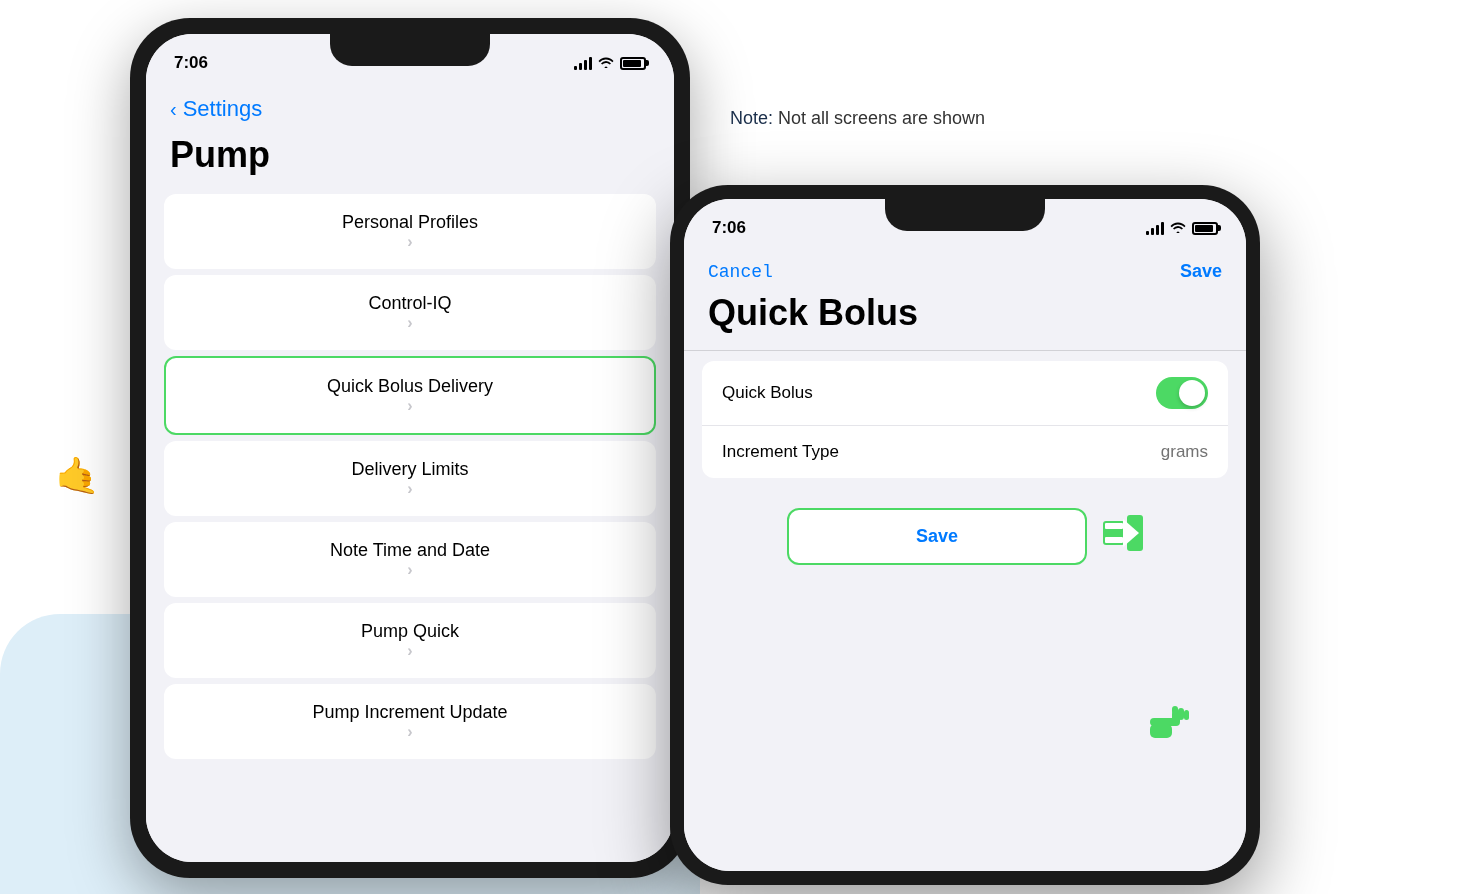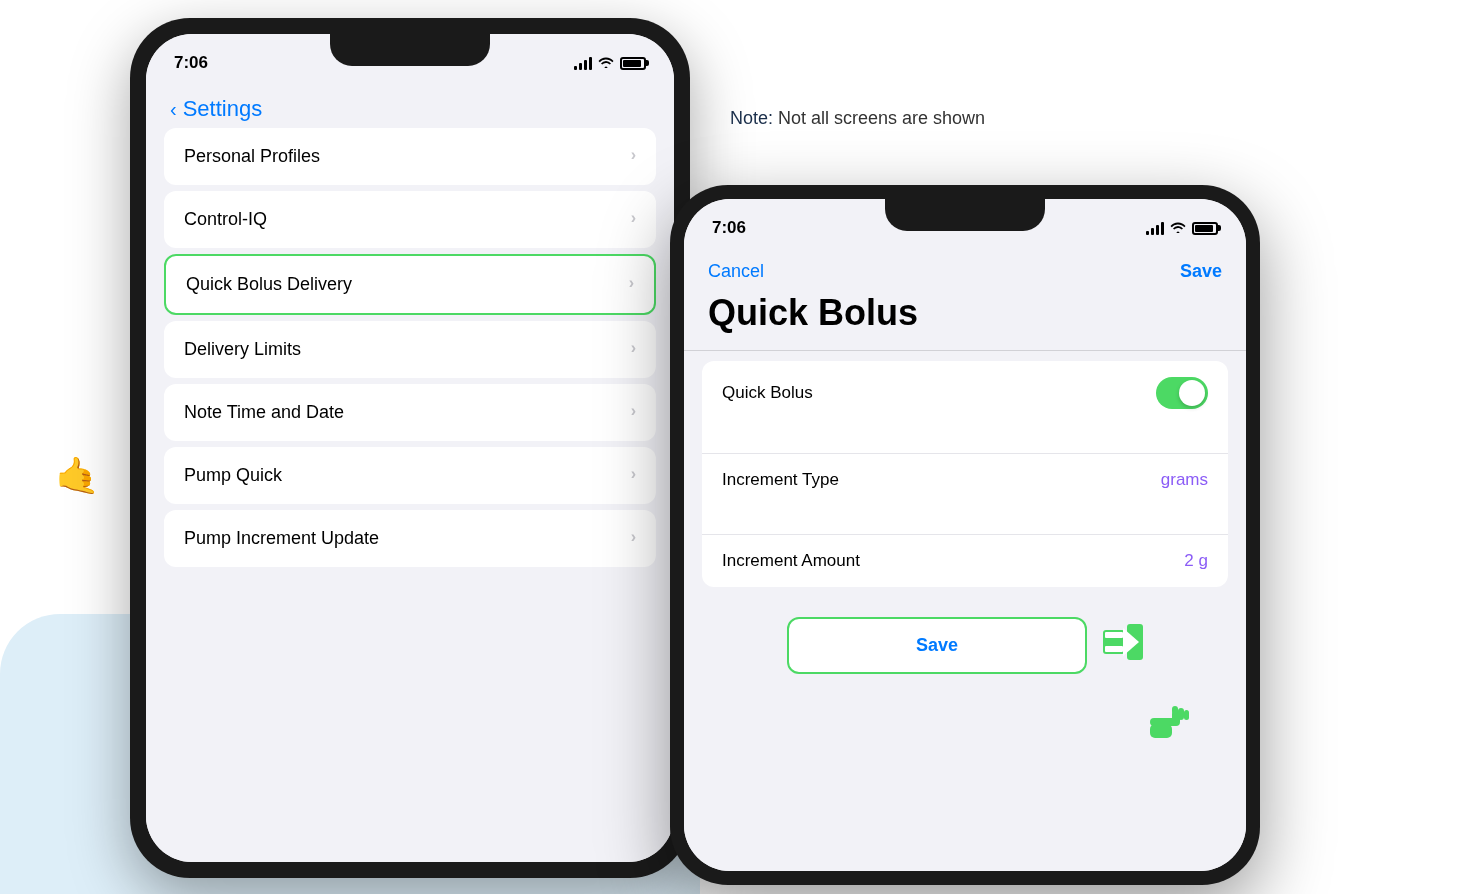--- a/index.html
+++ b/index.html
@@ -144,23 +144,25 @@
     .menu-list {
       background: #f2f2f7;
       padding: 0 18px;
     }
 
     .menu-item {
       background: #ffffff;
       border-radius: 12px;
       margin-bottom: 6px;
       display: flex;
+      align-items: center;
       justify-content: space-between;
       padding: 18px 20px;
       cursor: pointer;
+      flex-direction: column;
     }
 
     .menu-item.selected {
       border: 2px solid #4cd964;
       background: #ffffff;
     }
 
     .menu-item-label {
       font-size: 18px;
       color: #000;
@@ -246,20 +248,21 @@
       align-items: center;
       justify-content: space-between;
       padding: 12px 24px 6px;
     }
 
     .cancel-btn {
       color: #007aff;
       font-size: 18px;
       font-weight: 400;
       cursor: pointer;
+      font-family: Liberation Mono, monospace;
     }
 
     .save-btn-nav {
       color: #007aff;
       font-size: 18px;
       font-weight: 600;
       cursor: pointer;
     }
 
     .page-title2 {
@@ -286,32 +289,31 @@
 
     .settings-row {
       display: flex;
       align-items: center;
       justify-content: space-between;
       padding: 16px 20px;
     }
 
     .settings-row + .settings-row {
       border-top: 1px solid #e5e5ea;
-      margin-top: 28px;
     }
 
     .row-label {
       font-size: 17px;
       color: #000;
       font-weight: 400;
     }
 
     .row-value {
       font-size: 17px;
-      color: #8b5cf6;
+      color: #737373;
     }
 
     
     .toggle-switch {
       width: 52px;
       height: 32px;
       background: #4cd964;
       border-radius: 16px;
       position: relative;
       cursor: pointer;
@@ -452,20 +454,21 @@
         </div>
       </div>
     </div>
 
     <div class="phone1-content">
       <div class="back-nav">
         <span class="back-chevron">‹</span>
         <span class="back-label">Settings</span>
       </div>
 
+      <div class="page-title1">Pump</div>
 
       <div class="menu-list">
         <div class="menu-item">
           <span class="menu-item-label">Personal Profiles</span>
           <span class="chevron-right">›</span>
         </div>
         <div class="menu-item">
           <span class="menu-item-label">Control-IQ</span>
           <span class="chevron-right">›</span>
         </div>
@@ -537,24 +540,20 @@
           <div class="toggle-switch">
             <div class="toggle-thumb"></div>
           </div>
         </div>
 
         <div class="settings-row">
           <span class="row-label">Increment Type</span>
           <span class="row-value">grams</span>
         </div>
 
-        <div class="settings-row">
-          <span class="row-label">Increment Amount</span>
-          <span class="row-value">2 g</span>
-        </div>
       </div>
 
       <div class="save-button-container">
         <div class="save-button">Save</div>
         <span style="font-size:32px; color:#4cd964;">
           
           <svg width="40" height="36" viewBox="0 0 40 36">
             <rect x="0" y="6" width="22" height="24" rx="3" fill="#4cd964"></rect>
             <rect x="24" y="0" width="16" height="36" rx="3" fill="#4cd964"></rect>
             <polygon points="20,4 36,18 20,32" fill="white"></polygon>

